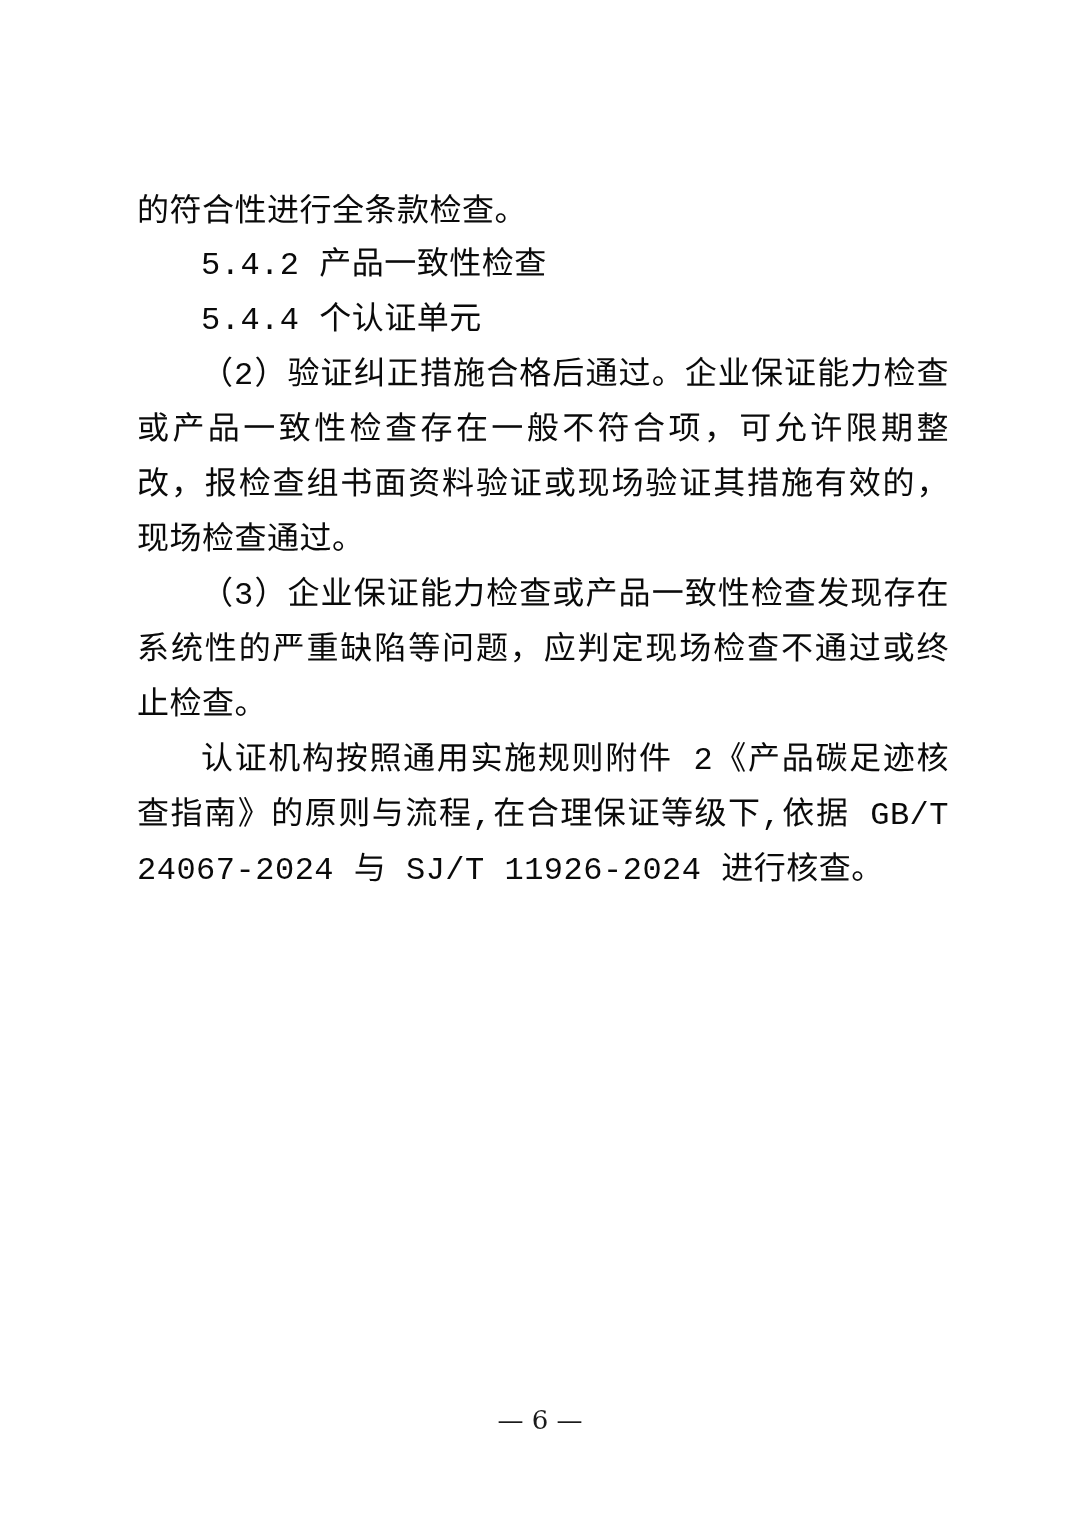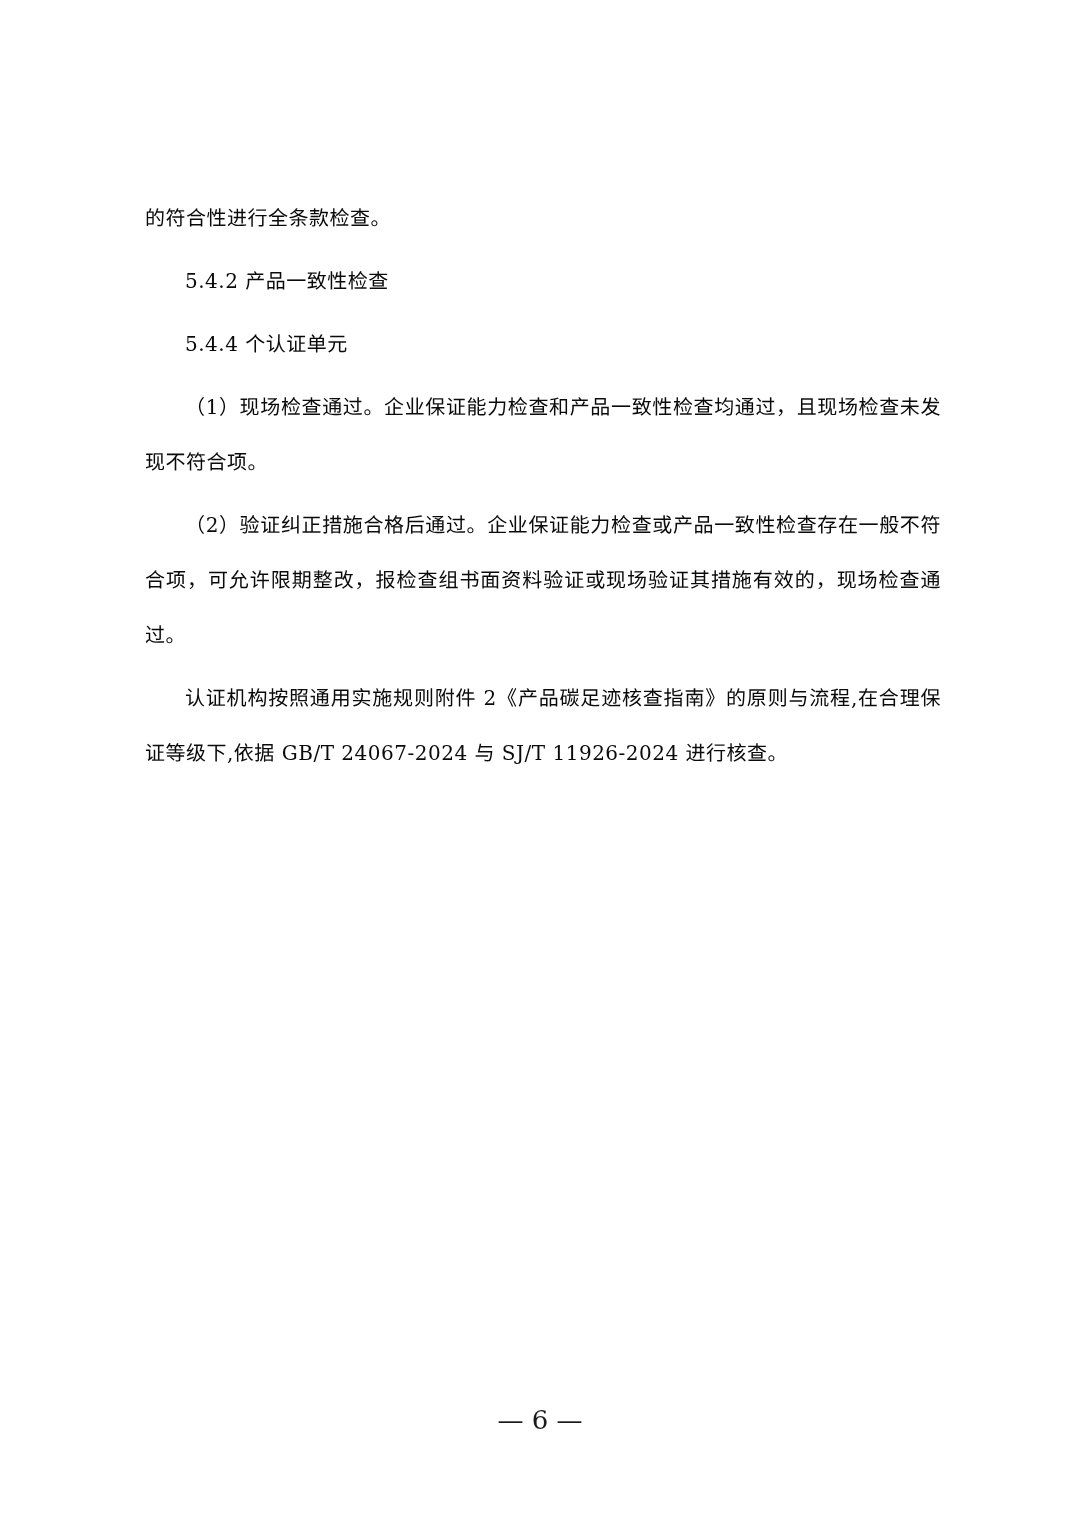--- a/index.html
+++ b/index.html
@@ -21,51 +21,52 @@
     background: #ffffff;
     box-sizing: border-box;
   }
   .content {
     position: absolute;
     left: 137px;
     top: 183px;
     width: 812px;
   }
   .content p {
-    margin: 8px;
+    margin: 0;
     padding: 0;
-    font-size: 20px;
+    font-size: 32px;
     line-height: 55px;
     text-align: justify;
     text-justify: inter-ideograph;
     letter-spacing: 0.5px;
     word-break: break-all;
   }
   .content p.indent {
     text-indent: 2em;
+    font-family: Liberation Mono, monospace;
   }
   .footer {
     position: absolute;
     left: 0;
     top: 1393px;
     width: 1080px;
     text-align: center;
     font-size: 26px;
     line-height: 55px;
     color: #1a1a1a;
   }
 </style>
 </head>
 <body>
 
 <div class="page">
   <main class="content" id="paragraphs">
       <p>的符合性进行全条款检查。</p>
       <p class="indent">5.4.2  产品一致性检查</p>
       <p class="indent">5.4.4  个认证单元</p>
-      <p class="indent">（1）现场检查通过。企业保证能力检查和产品一致性检查均通过，且现场检查未发现不符合项。</p>
       <p class="indent">（2）验证纠正措施合格后通过。企业保证能力检查或产品一致性检查存在一般不符合项，可允许限期整改，报检查组书面资料验证或现场验证其措施有效的，现场检查通过。</p>
+      <p class="indent">（3）企业保证能力检查或产品一致性检查发现存在系统性的严重缺陷等问题，应判定现场检查不通过或终止检查。</p>
       <p class="indent">认证机构按照通用实施规则附件 2《产品碳足迹核查指南》的原则与流程,在合理保证等级下,依据 GB/T 24067-2024 与 SJ/T 11926-2024 进行核查。</p>
     </main>
   <footer class="footer">
     <span>—  6  —</span>
   </footer>
 </div>
 
 </body></html>

